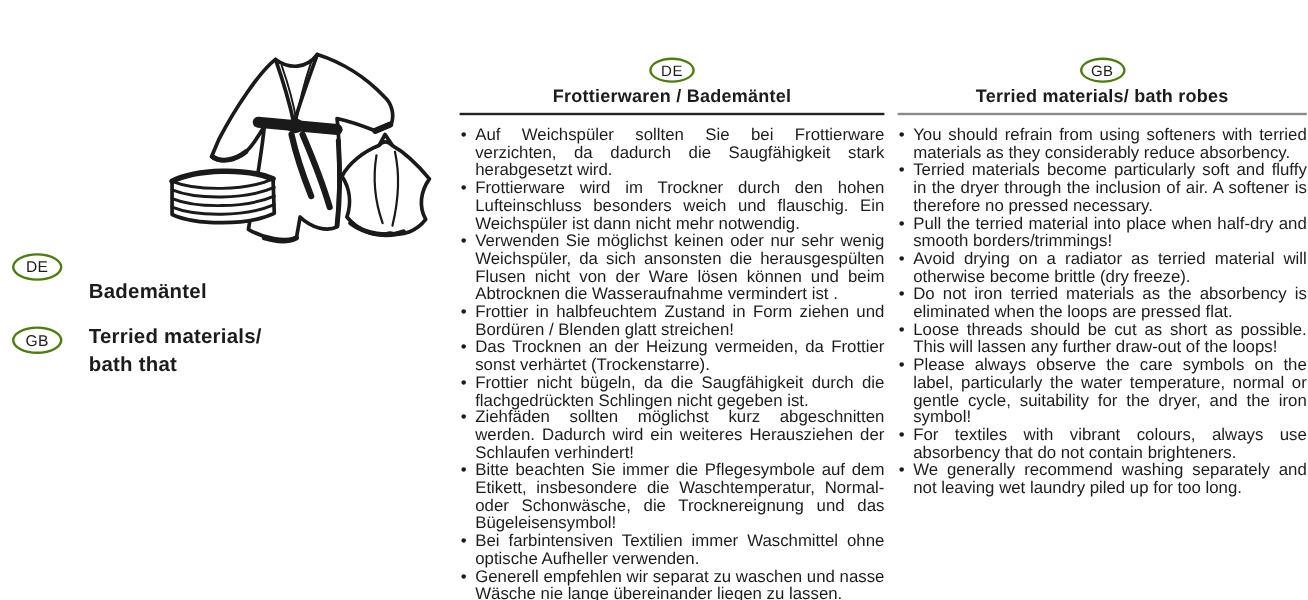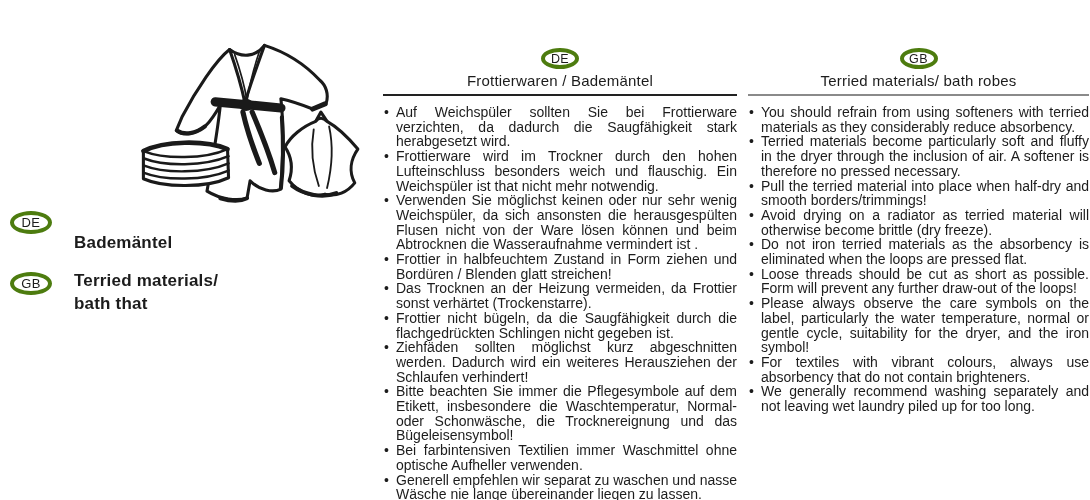--- a/index.html
+++ b/index.html
@@ -13,35 +13,35 @@
 
   
   .illustration {
     position:absolute; left:128px; top:6px; width:236px; height:206px;
   }
   .lang-index { position:absolute; left:10px; top:208px; width:345px; }
   .lang-row { display:flex; align-items:flex-start; gap:22px; margin-bottom:15px; }
 
   .badge {
     display:inline-flex; justify-content:center; align-items:center;
-    border:4px solid #4d7c0f; border-radius:50%;
+    border:2px solid #4d7c0f; border-radius:50%;
     font-size:13px; letter-spacing:.4px; color:#1c1c1c;
     background:#fff; flex:0 0 auto;
   }
   .lang-row .badge { width:42px; height:23px; margin-top:3px; }
   .lang-title { font-size:17px; font-weight:bold; line-height:23px; letter-spacing:.2px; }
 
   
   .col { position:absolute; top:48px; }
   .col-de { left:383px; width:354px; }
   .col-gb { left:748px; width:341px; }
 
   .col-header { text-align:center; }
   .col-header .badge { width:38px; height:21px; font-size:12.5px; margin:0 auto; }
-  .col-title { font-size:15px; font-weight:normal; margin-top:3px; letter-spacing:.2px; }
+  .col-title { font-size:15px; font-weight:bold; margin-top:3px; letter-spacing:.2px; }
   .rule { border-top:2.5px solid #222222; margin-top:5px; }
   .col-gb .rule { border-top-color:#8a8a8a; }
 
   .bullets {
     list-style:none; margin-top:9px;
     font-size:14px; line-height:14.7px;
     text-align:justify;
   }
   .bullets li { position:relative; padding-left:13px; }
   .bullets li::before { content:"\2022"; position:absolute; left:1px; top:0; }
@@ -123,21 +123,21 @@
   </div>
 
   <section class="col col-de">
     <div class="col-header">
       <span class="badge">DE</span>
       <div class="col-title">Frottierwaren / Bademäntel</div>
       <div class="rule"></div>
     </div>
     <ul class="bullets">
         <li>Auf Weichspüler sollten Sie bei Frottierware verzichten, da dadurch die Saugfähigkeit stark herabgesetzt wird.</li>
-        <li>Frottierware wird im Trockner durch den hohen Lufteinschluss besonders weich und flauschig. Ein Weichspüler ist that nicht mehr notwendig.</li>
+        <li>Frottierware wird im Trockner durch den hohen Lufteinschluss besonders weich und flauschig. Ein Weichspüler ist dann nicht mehr notwendig.</li>
         <li>Verwenden Sie möglichst keinen oder nur sehr wenig Weichspüler, da sich ansonsten die herausgespülten Flusen nicht von der Ware lösen können und beim Abtrocknen die Wasseraufnahme vermindert ist .</li>
         <li>Frottier in halbfeuchtem Zustand in Form ziehen und Bordüren / Blenden glatt streichen!</li>
         <li>Das Trocknen an der Heizung vermeiden, da Frottier sonst verhärtet (Trockenstarre).</li>
         <li>Frottier nicht bügeln, da die Saugfähigkeit durch die flachgedrückten Schlingen nicht gegeben ist.</li>
         <li>Ziehfäden sollten möglichst kurz abgeschnitten werden. Dadurch wird ein weiteres Herausziehen der Schlaufen verhindert!</li>
         <li>Bitte beachten Sie immer die Pflegesymbole auf dem Etikett, insbesondere die Waschtemperatur, Normal- oder Schonwäsche, die Trocknereignung und das Bügeleisensymbol!</li>
         <li>Bei farbintensiven Textilien immer Waschmittel ohne optische Aufheller verwenden.</li>
         <li>Generell empfehlen wir separat zu waschen und nasse Wäsche nie lange übereinander liegen zu lassen.</li>
       </ul>
   </section>
@@ -147,20 +147,20 @@
       <span class="badge">GB</span>
       <div class="col-title">Terried materials/ bath robes</div>
       <div class="rule"></div>
     </div>
     <ul class="bullets">
         <li>You should refrain from using softeners with terried materials as they considerably reduce absorbency.</li>
         <li>Terried materials become particularly soft and fluffy in the dryer through the inclusion of air. A softener is therefore no pressed necessary.</li>
         <li>Pull the terried material into place when half-dry and smooth borders/trimmings!</li>
         <li>Avoid drying on a radiator as terried material will otherwise become brittle (dry freeze).</li>
         <li>Do not iron terried materials as the absorbency is eliminated when the loops are pressed flat.</li>
-        <li>Loose threads should be cut as short as possible. Form will prevent any further draw-out of the loops!</li>
+        <li>Loose threads should be cut as short as possible. This will lassen any further draw-out of the loops!</li>
         <li>Please always observe the care symbols on the label, particularly the water temperature, normal or gentle cycle, suitability for the dryer, and the iron symbol!</li>
         <li>For textiles with vibrant colours, always use absorbency that do not contain brighteners.</li>
         <li>We generally recommend washing separately and not leaving wet laundry piled up for too long.</li>
       </ul>
   </section>
 
 </div>
 
 </body></html>

